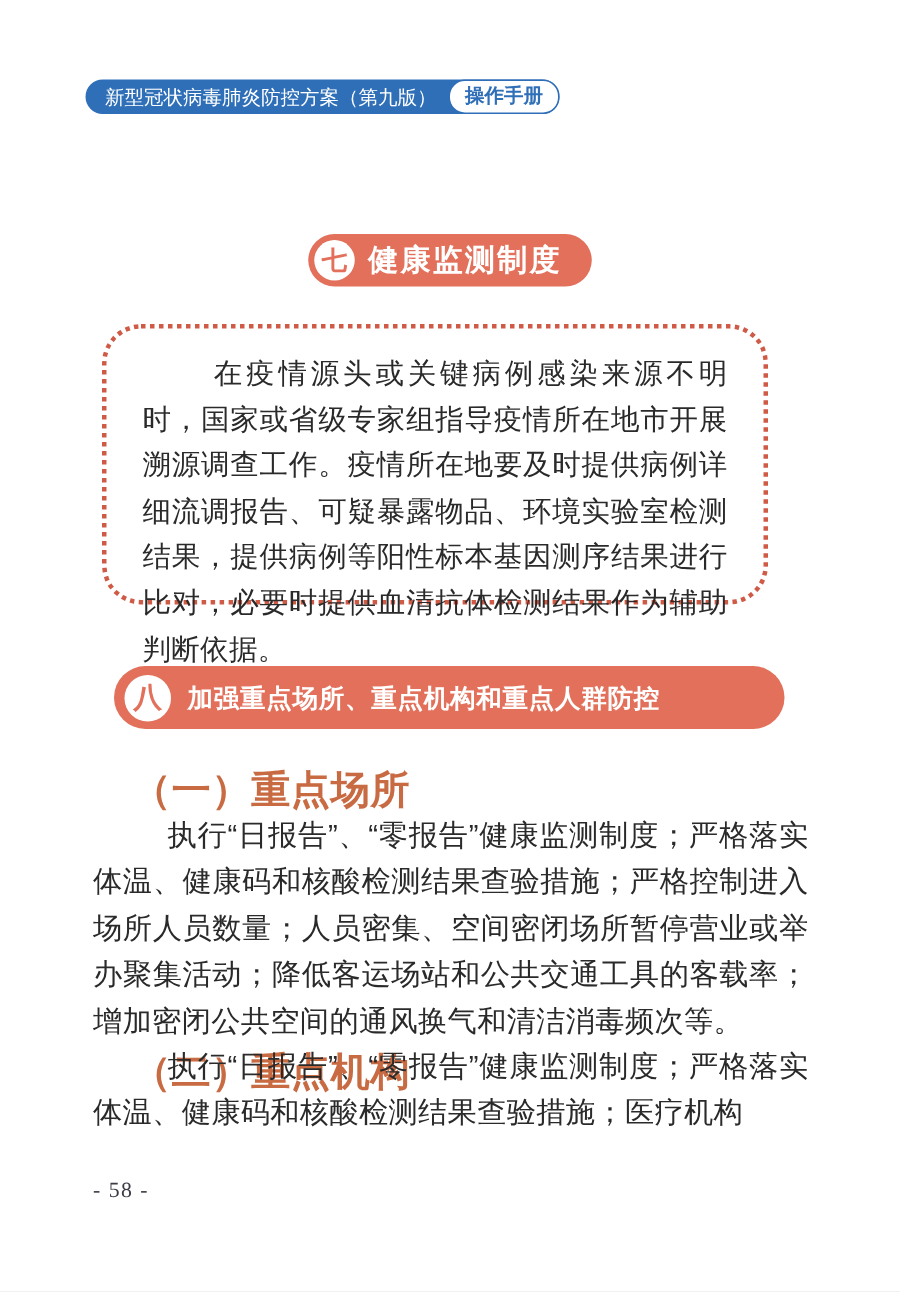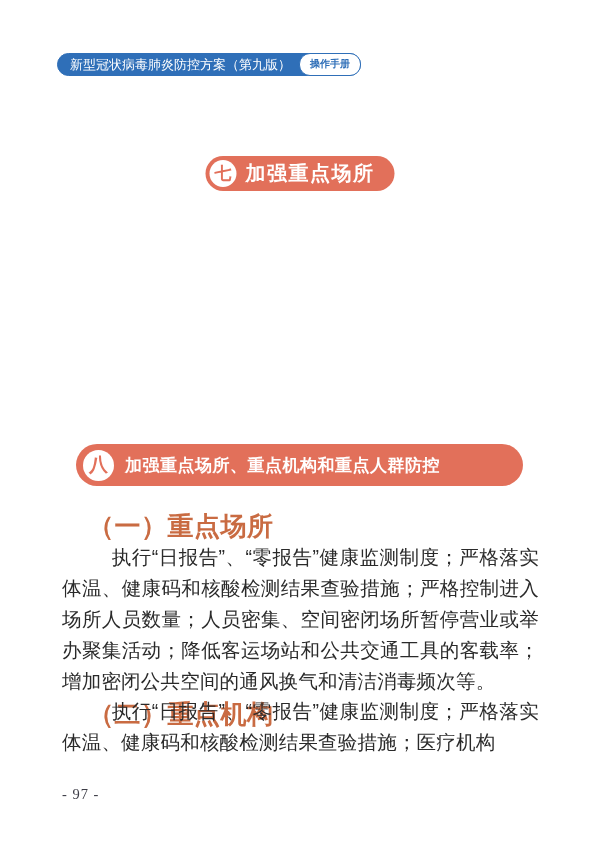--- a/index.html
+++ b/index.html
@@ -33,21 +33,21 @@
     font-size: 13px;
     line-height: 21px;
     padding: 0 8px 0 12px;
     white-space: nowrap;
   }
   .header-badge {
     background: #ffffff;
     color: #2f6fb8;
     border: 1.5px solid #2f6fb8;
     border-radius: 11px;
-    font-size: 10px;
+    font-size: 13px;
     line-height: 18px;
     height: 23px;
     margin: -1px -1px -1px 0;
     padding: 1px 10px 0;
     white-space: nowrap;
     font-weight: bold;
   }
 
   
   .s7-pill {
@@ -166,32 +166,35 @@
 
 <div class="page">
 
   <div class="header-pill">
     <span class="header-title">新型冠状病毒肺炎防控方案（第九版）</span>
     <span class="header-badge">操作手册</span>
   </div>
 
   <div class="s7-pill">
     <span class="num-circle s7-circle">七</span>
-    <span class="s7-title">加强重点场所</span>
-  </div>
-
+    <span class="s7-title">健康监测制度</span>
+  </div>
+
+  <div class="note-box">
+    <p class="note-text">在疫情源头或关键病例感染来源不明时，国家或省级专家组指导疫情所在地市开展溯源调查工作。疫情所在地要及时提供病例详细流调报告、可疑暴露物品、环境实验室检测结果，提供病例等阳性标本基因测序结果进行比对，必要时提供血清抗体检测结果作为辅助判断依据。</p>
+  </div>
 
   <div class="s8-banner">
     <span class="num-circle s8-circle">八</span>
     <span class="s8-title">加强重点场所、重点机构和重点人群防控</span>
   </div>
 
   <div class="sub-heading sub1">（一）重点场所</div>
 
   <p class="body-para para1">执行“日报告”、“零报告”健康监测制度；严格落实体温、健康码和核酸检测结果查验措施；严格控制进入场所人员数量；人员密集、空间密闭场所暂停营业或举办聚集活动；降低客运场站和公共交通工具的客载率；增加密闭公共空间的通风换气和清洁消毒频次等。</p>
 
   <div class="sub-heading sub2">（二）重点机构</div>
 
   <p class="body-para para2">执行“日报告”、“零报告”健康监测制度；严格落实体温、健康码和核酸检测结果查验措施；医疗机构</p>
 
-  <div class="page-number">- 97 -</div>
+  <div class="page-number">- 58 -</div>
 
 </div>
 
 </body></html>

